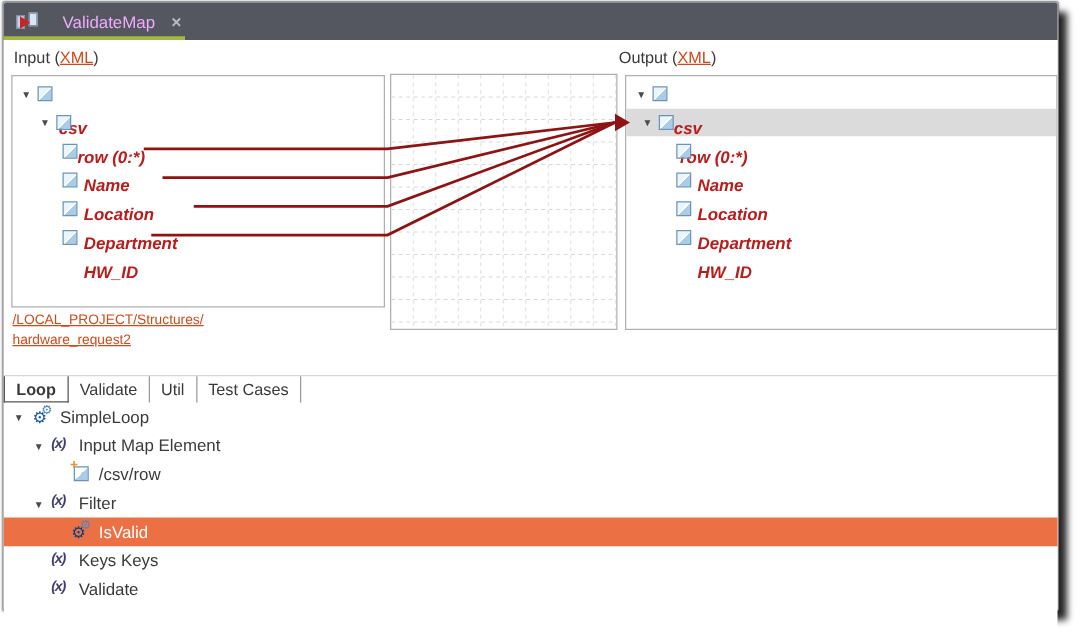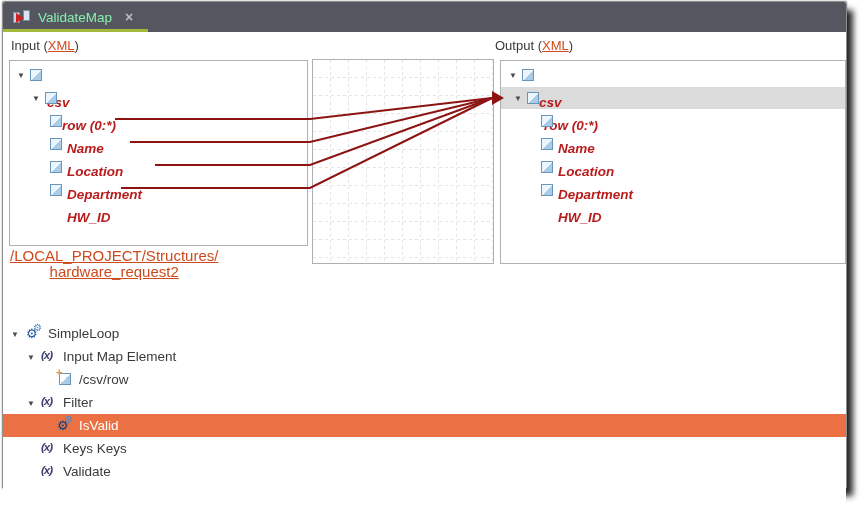--- a/index.html
+++ b/index.html
@@ -7,21 +7,21 @@
     font-family:"Liberation Sans", sans-serif; }
   #window {
     position:absolute; left:2px; top:1px; width:845px; height:488px;
     background:#fff; border:1px solid #8f8f8f; border-radius:2px;
     box-shadow:7px 8px 6px -1px rgba(0,0,0,0.85), 0 0 2px rgba(0,0,0,0.4);
   }
   
   #topbar { position:relative; height:30px; background:#54575f; border-radius:2px 2px 0 0; }
   #editor-tab { position:absolute; left:0; top:0; height:30px; width:145px;
     display:flex; align-items:center; padding-left:10px; cursor:default; }
-  #editor-tab .tab-label { color:#86efac; font-size:13.5px; margin-left:8px; }
+  #editor-tab .tab-label { color:#f0abfc; font-size:13.5px; margin-left:20px; }
   #editor-tab .tab-close { color:#b9bcc1; font-size:14px; margin-left:13px; font-weight:bold; }
   #tab-underline { position:absolute; left:0; bottom:0; width:145px; height:3px; background:#a2b93c; }
   .mapicon { position:relative; width:17px; height:16px; display:inline-block; }
   .mapicon .doc1, .mapicon .doc2 { position:absolute; width:7px; height:11px;
     background:#c7d4ea; border:1px solid #7e8da8; }
   .mapicon .doc1 { left:0; top:3px; }
   .mapicon .doc2 { right:0; top:1px; background:#dbe4f2; }
   .mapicon .arrow { position:absolute; left:3px; top:4px; width:0; height:0;
     border-left:8px solid #cc2222; border-top:5px solid transparent; border-bottom:5px solid transparent; }
   
@@ -35,21 +35,21 @@
   #canvas-panel { left:309px; top:27px; width:182px; height:205px; border:1px solid #b0b0b3;
     position:absolute; background:#fff; }
   #output-panel { left:497px; top:28px; width:346px; height:204px; }
   .trow { position:relative; height:23px; display:flex; align-items:center; }
   .trow .exp { position:absolute; font-size:8px; color:#4a4a4a; width:10px; text-align:center; top:7px; }
   .elem-icon { position:absolute; top:5px; width:12px; height:12px; border:1px solid #6a94b8;
     background:linear-gradient(135deg,#eaf5fd 0 46%,#ffffff 46% 54%,#a9cce9 54%); }
   .xml-label { position:absolute; top:3px; font-size:13.5px; font-weight:bold; font-style:italic; color:#b91c1c; white-space:nowrap;margin-top:28px; }
   .hl-gray { position:absolute; left:0; right:0; top:26px; height:22px; background:#dbdbdb; }
   
-  #input-res { position:absolute; left:7px; top:216px; font-size:15px; line-height:16px;text-align:center; }
+  #input-res { position:absolute; left:7px; top:216px; font-size:11px; line-height:16px; }
   #output-res { position:absolute; left:494px; top:238px; font-size:13px; }
   
   #map-overlay { position:absolute; left:0; top:0; width:845px; height:240px; pointer-events:none; }
   
   #func-tabs { position:absolute; left:0; top:268px; width:100%; height:22px;
     border-top:1px solid #d6d6d6; display:flex; align-items:stretch; font-size:13px; color:#3a3a3a; }
   .ftab { padding:3px 9px 2px 9px; border-right:1px solid #9a9a9a; cursor:pointer; }
   .ftab.active { font-weight:bold; border:1px solid #555; border-top:none; }
   
   #loop-tree { position:absolute; left:0; top:290px; width:100%; }
@@ -168,20 +168,26 @@
       <polyline points="152,133 307,133 489,66" fill="none" stroke="#8e1313" stroke-width="2.2"></polyline>
       <polyline points="118,156 307,156 489,66" fill="none" stroke="#8e1313" stroke-width="2.2"></polyline>
       <polygon points="489,59 489,73 501,66" fill="#8e1313"></polygon>
     </svg>
 
     <div id="input-res">
       <a class="res-link">/LOCAL_PROJECT/Structures/</a><br>
       <a class="res-link">hardware_request2</a>
     </div>
 
+    <div id="func-tabs">
+      <div class="ftab active">Loop</div>
+      <div class="ftab">Validate</div>
+      <div class="ftab">Util</div>
+      <div class="ftab">Test Cases</div>
+    </div>
 
     <div id="loop-tree">
       <div class="brow">
         <span class="exp" style="left:8px">▼</span>
         <span class="gears" style="left:23px">
             <span class="g1">⚙</span>
             <span class="g2">⚙</span>
           </span>
         <span class="blabel" style="left:45px">SimpleLoop</span>
       </div>

